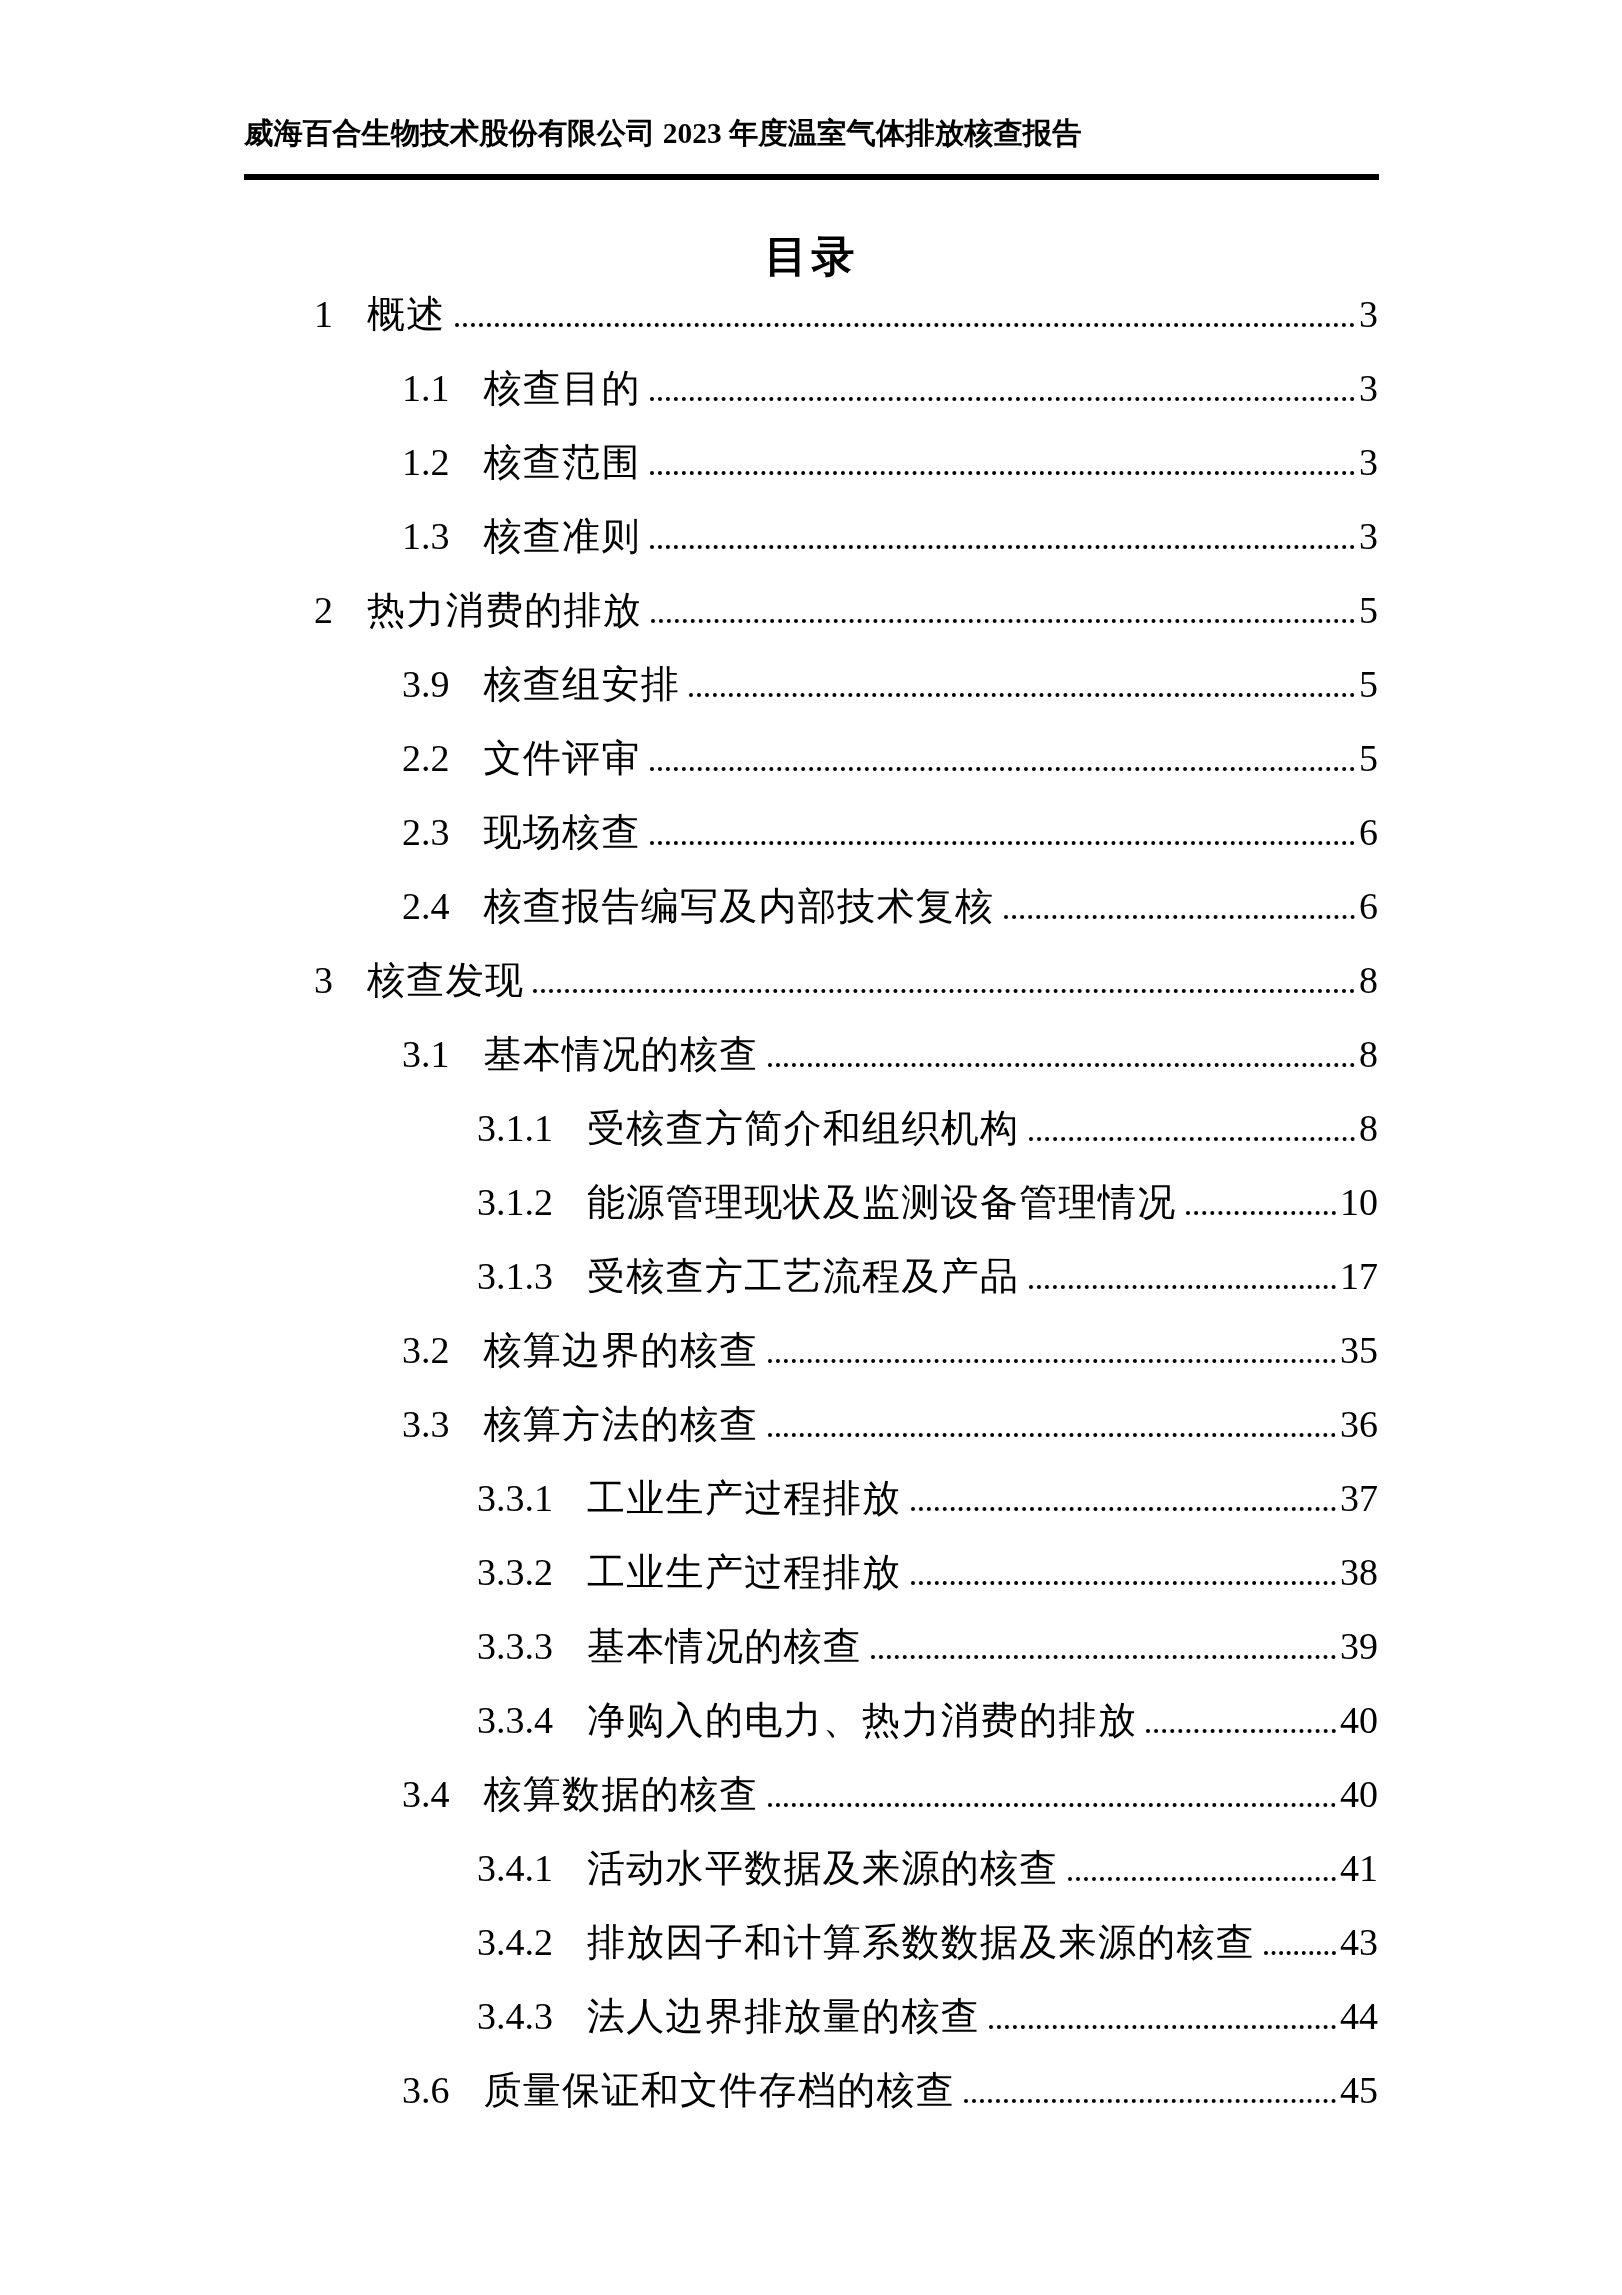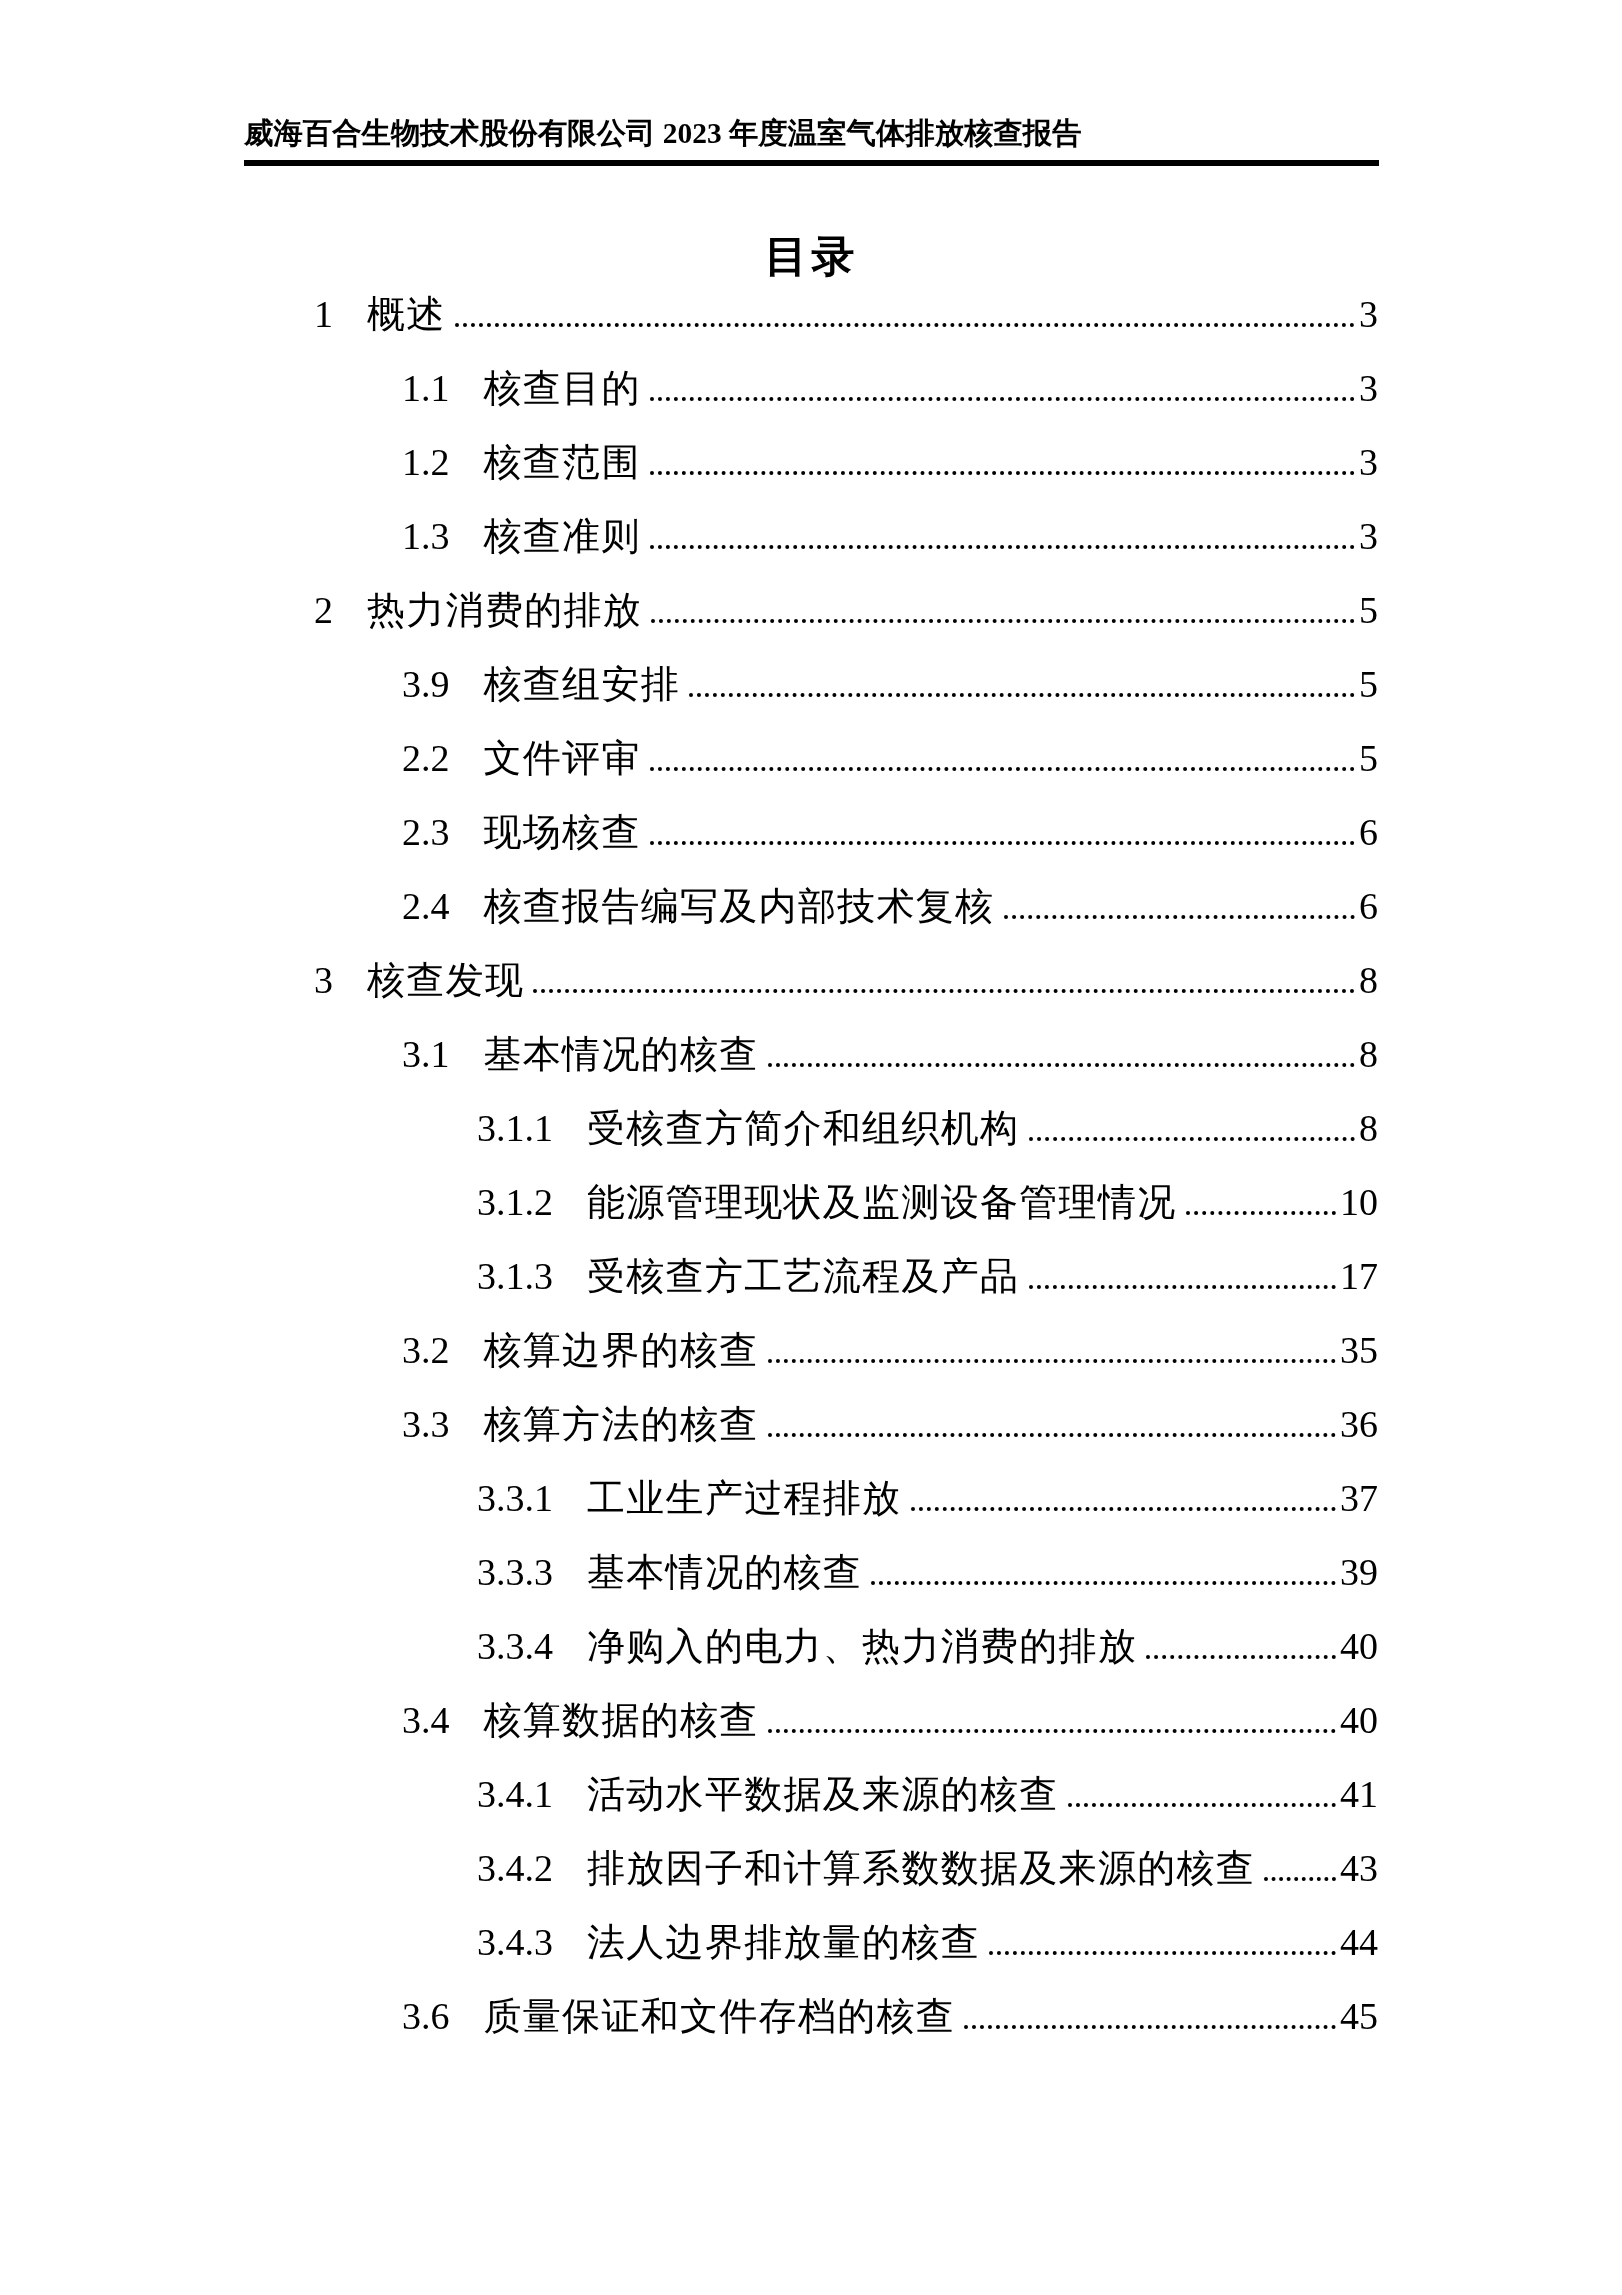--- a/index.html
+++ b/index.html
@@ -15,21 +15,21 @@
     color: #000000;
     font-family: "Liberation Serif", "DejaVu Serif", serif;
     overflow: hidden;
   }
   .header {
     position: absolute;
     top: 115px;
     left: 244px;
     right: 244px;
     border-bottom: 6.5px solid #000000;
-    padding-bottom: 8px;
+    padding-bottom: 22px;
     font-size: 29.4px;
     font-weight: bold;
     line-height: 1.25;
     white-space: nowrap;
   }
   .toc-body {
     position: absolute;
     top: 195px;
     left: 245px;
     right: 245px;
@@ -186,20 +186,26 @@
     <span class="leader"></span>
     <span class="pagenum">36</span>
   </div>
         <div class="toc-row lvl3">
     <span class="num">3.3.1</span>
     <span class="title">工业生产过程排放</span>
     <span class="leader"></span>
     <span class="pagenum">37</span>
   </div>
         <div class="toc-row lvl3">
+    <span class="num">3.3.2</span>
+    <span class="title">工业生产过程排放</span>
+    <span class="leader"></span>
+    <span class="pagenum">38</span>
+  </div>
+        <div class="toc-row lvl3">
     <span class="num">3.3.3</span>
     <span class="title">基本情况的核查</span>
     <span class="leader"></span>
     <span class="pagenum">39</span>
   </div>
         <div class="toc-row lvl3">
     <span class="num">3.3.4</span>
     <span class="title">净购入的电力、热力消费的排放</span>
     <span class="leader"></span>
     <span class="pagenum">40</span>

